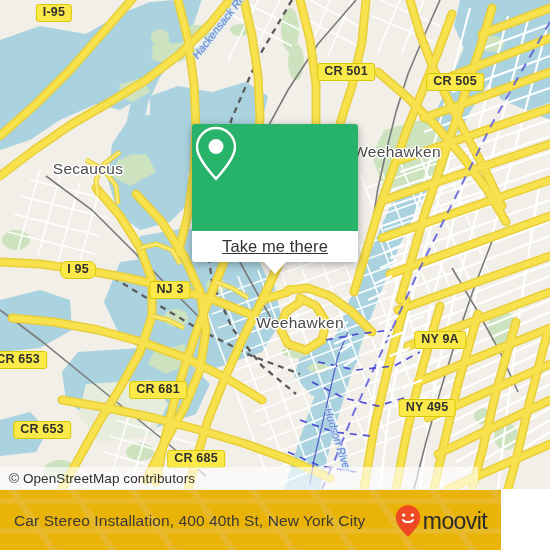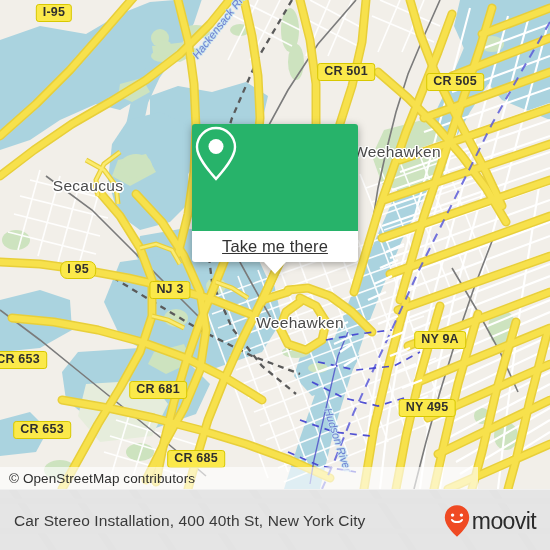--- a/index.html
+++ b/index.html
@@ -68,22 +68,22 @@
   }
   .city{font-size:15.5px;letter-spacing:.3px;}
   .water-label{
     position:absolute;transform-origin:center;
     color:#6f7fcf;font-size:11px;font-style:italic;white-space:nowrap;
     text-shadow:1px 0 #bfe2f2,-1px 0 #bfe2f2,0 1px #bfe2f2,0 -1px #bfe2f2;
   }
 
   
   .footer{
-    position:absolute;left:0;top:489px;width:550px;height:61px;
-    background:#e5e5e5;display:flex;align-items:center;
+    position:absolute;left:0;top:489px;width:501px;height:61px;
+    background:#eab308;display:flex;align-items:center;
     border-top:1px solid #f0f0f0;overflow:hidden;
   }
   .footer-wm{position:absolute;left:0;top:-489px;opacity:.16;pointer-events:none;}
   .footer-title{
     position:relative;padding-left:14px;font-size:15.5px;color:#3a3a3a;
     letter-spacing:.1px;z-index:2;
   }
   .brand{
     position:absolute;right:14px;top:50%;transform:translateY(-50%);
     display:flex;align-items:center;z-index:2;
@@ -447,21 +447,21 @@
         <div class="shield" style="left: 170px; top: 290px;">NJ 3</div>
         <div class="shield" style="left: 18px; top: 360px;">CR 653</div>
         <div class="shield" style="left: 42px; top: 430px;">CR 653</div>
         <div class="shield" style="left: 158px; top: 390px;">CR 681</div>
         <div class="shield" style="left: 196px; top: 459px;">CR 685</div>
         <div class="shield" style="left: 440px; top: 340px;">NY 9A</div>
         <div class="shield" style="left: 427px; top: 408px;">NY 495</div>
       </div>
 
     <div id="place-layer">
-        <div class="place city" style="left: 88px; top: 169px; margin-top: 17px;">Secaucus</div>
+        <div class="place city" style="left: 88px; top: 169px;">Secaucus</div>
         <div class="place city" style="left: 397px; top: 152px;">Weehawken</div>
         <div class="place city" style="left: 300px; top: 323px;">Weehawken</div>
       </div>
 
     <div id="water-layer">
         <div class="water-label" style="left: 222px; top: 22px; transform: translate(-50%, -50%) rotate(-52deg);">Hackensack River</div>
         <div class="water-label" style="left: 338px; top: 440px; transform: translate(-50%, -50%) rotate(72deg);">Hudson River</div>
       </div>
 
     <div class="popup">

